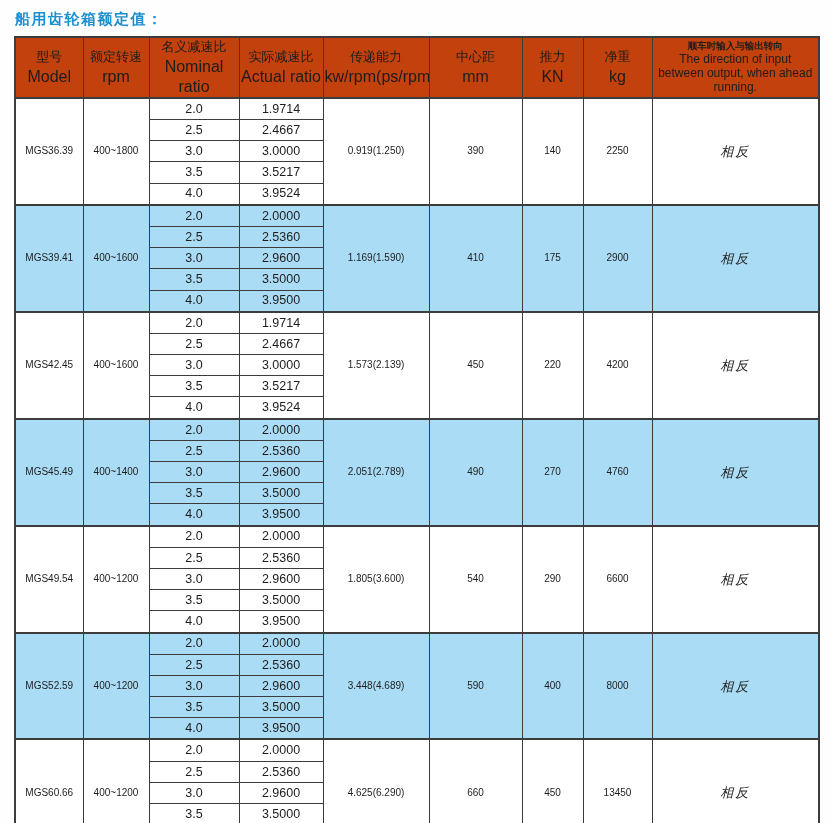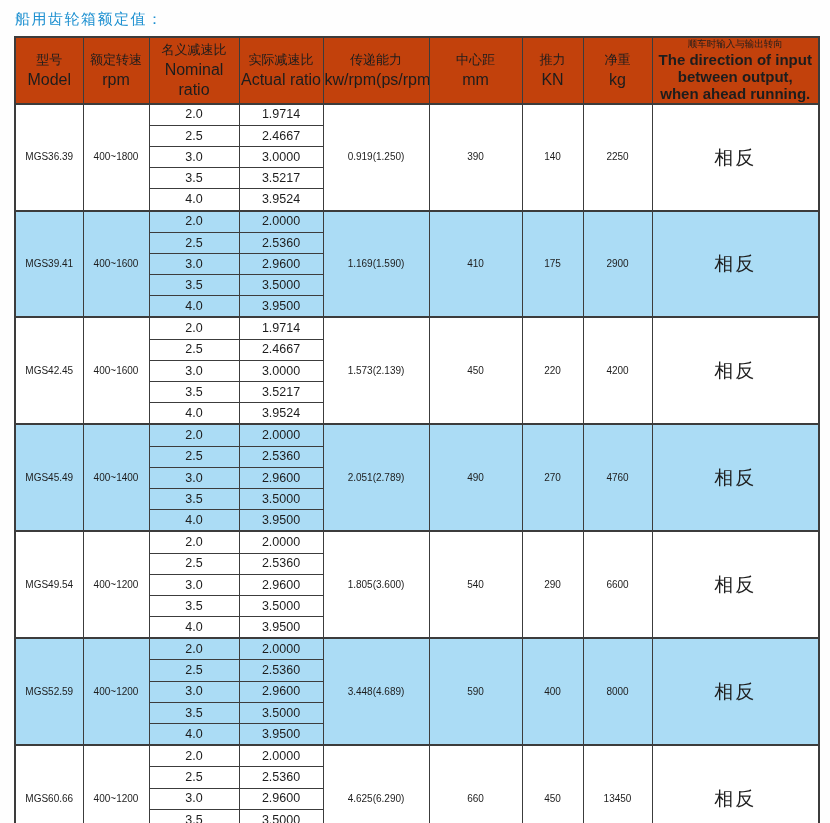--- a/index.html
+++ b/index.html
@@ -13,21 +13,21 @@
     -webkit-font-smoothing: antialiased;
   }
   .page {
     width: 830px;
     height: 823px;
     overflow: hidden;
     background: #fefefe;
   }
   .title {
     font-family: "DejaVu Serif", "Liberation Serif", serif;
-    font-weight: normal;
+    font-weight: bold;
     font-size: 15px;
     letter-spacing: 1.5px;
     color: #1b8fd0;
     margin: 10px 0 7px 15px;
   }
   table.ratings {
     border-collapse: collapse;
     table-layout: fixed;
     width: 804px;
     margin-left: 14px;
@@ -43,30 +43,30 @@
   }
   thead th {
     background: #c2410c;
     font-weight: normal;
     height: 46px;
     border-bottom: 2px solid #3c3c3c;
     margin-left: 18px;
   }
   .h-zh { display: block; font-size: 13px; line-height: 1.45; }
   .h-en { display: block; font-size: 16px; line-height: 1.25; }
-  th.small-head .h-zh { font-size: 9.5px; line-height: 1.35; }
-  th.small-head .h-en { font-size: 15px; font-weight: bold; line-height: 1.15; padding: 0 4px; }
+  th.small-head .h-zh { font-size: 9.5px; line-height: 1.35; font-weight: bold; }
+  th.small-head .h-en { font-size: 12px; font-weight: normal; line-height: 1.15; padding: 0 4px; }
   tbody td {
     font-size: 12.5px;
     height: 20.2px;
     background: #ffffff;
     line-height: 1;
   }
   tbody td.merged { font-size: 10px; }
-  tbody td.dir { font-size: 19px; letter-spacing: 2px; }
+  tbody td.dir { font-size: 13px; letter-spacing: 2px; font-style: italic; }
   tbody tr.hl td { background: #abdcf5; }
   tbody tr.block-start td { border-top: 2px solid #3c3c3c; }
 </style>
 </head>
 <body>
 
 <div class="page">
 
   <div class="title">船用齿轮箱额定值：</div>
 

